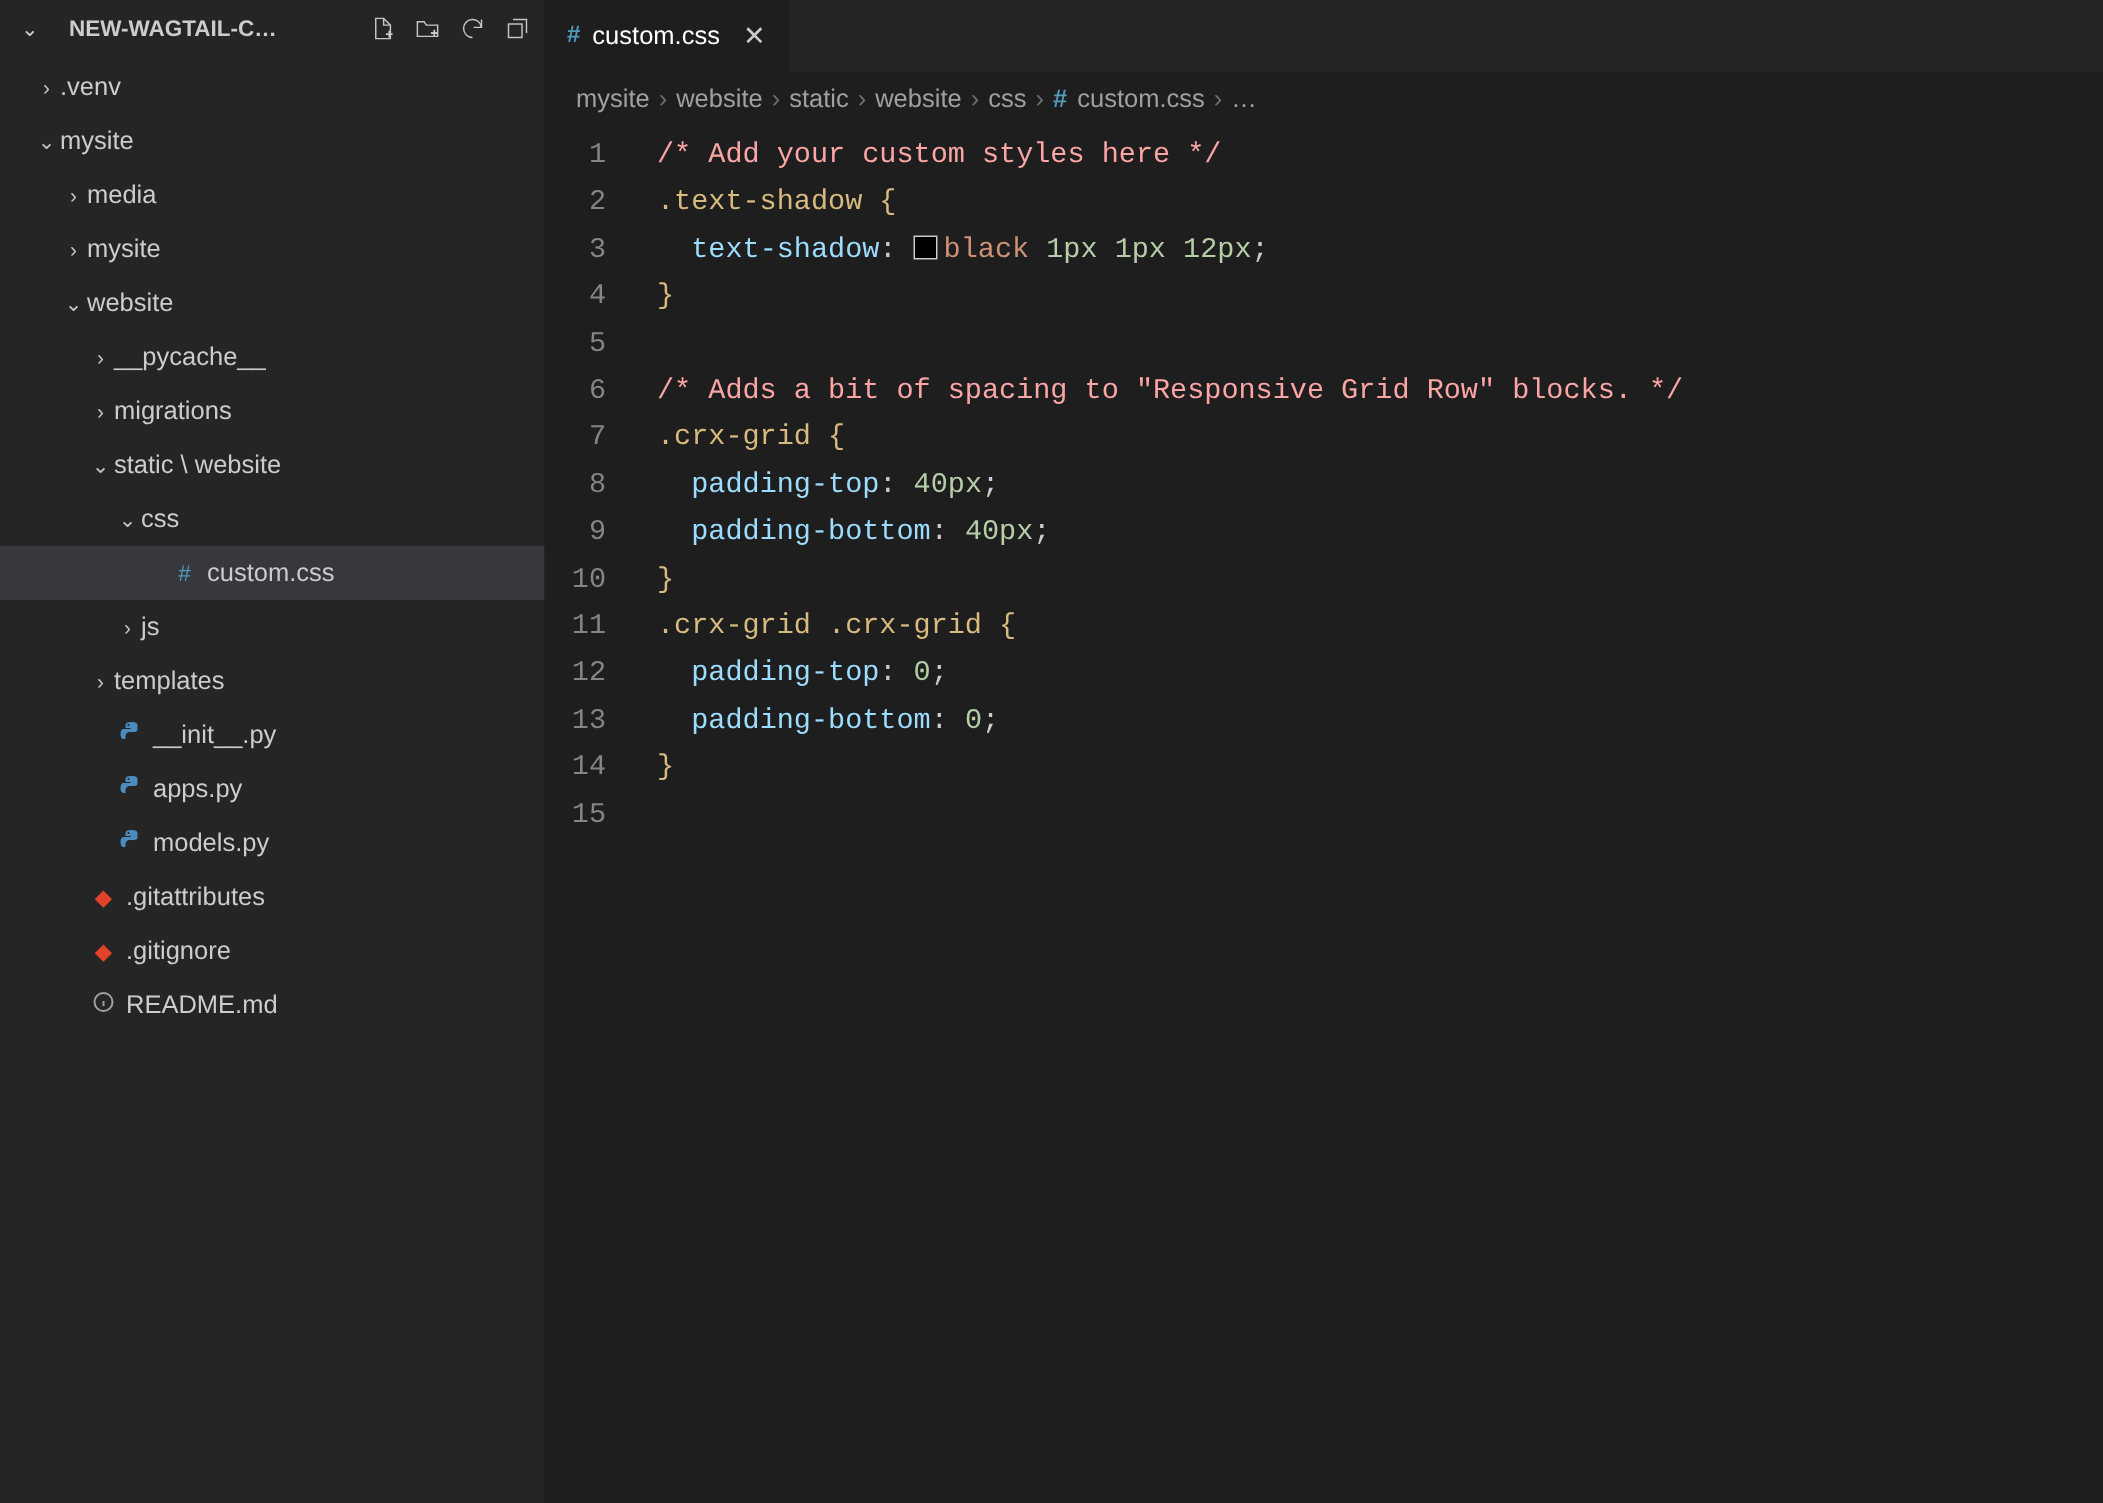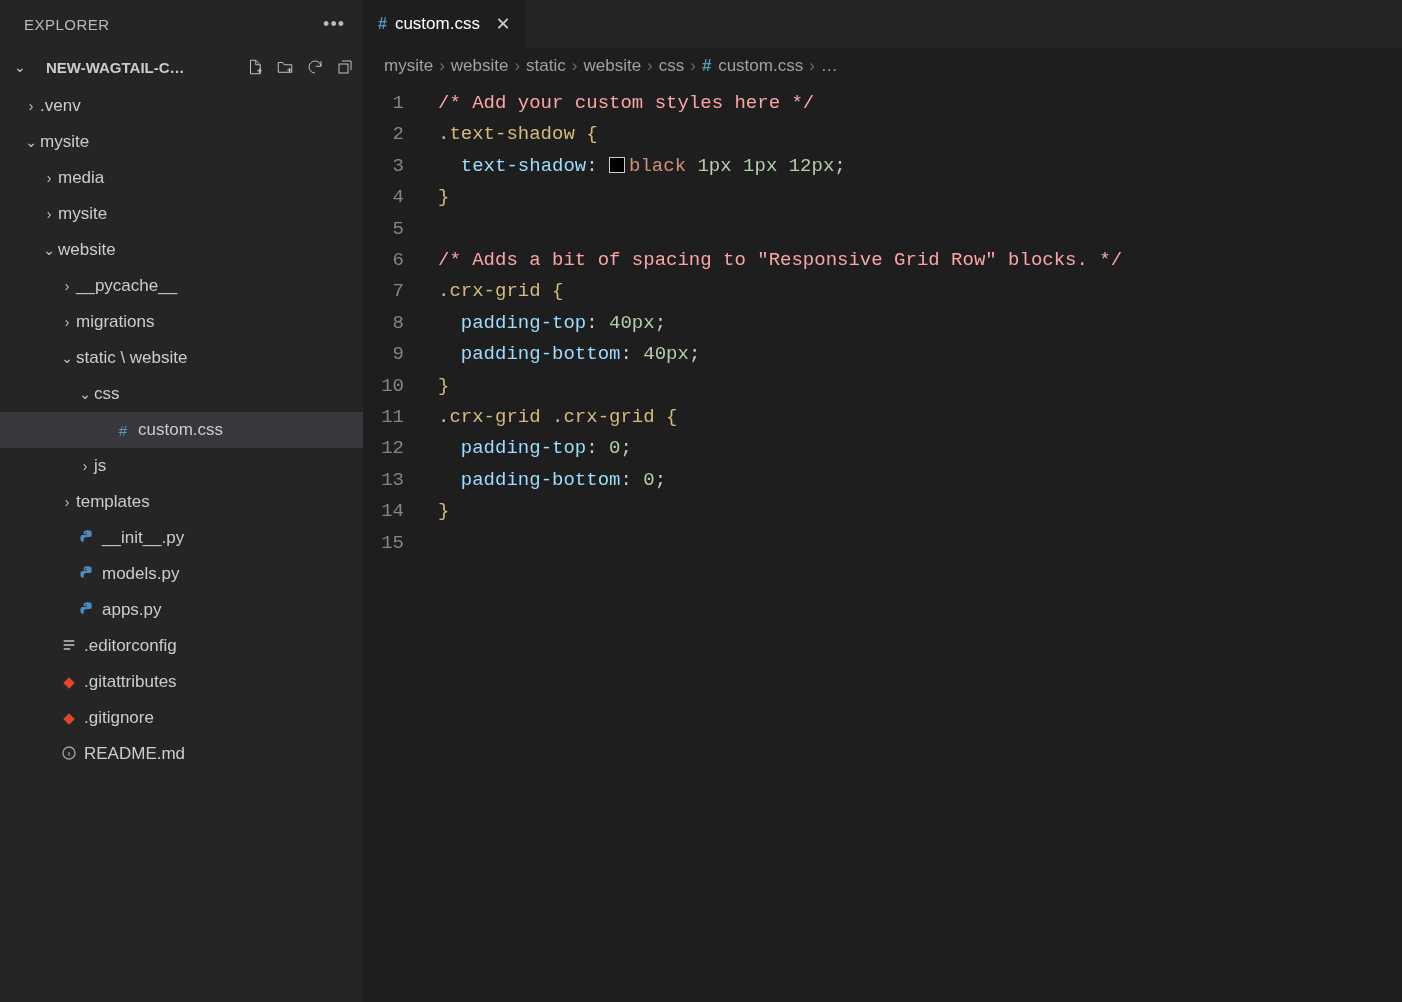--- a/index.html
+++ b/index.html
@@ -199,24 +199,20 @@
   background: #000000;
   vertical-align: -2px;
   margin-right: 4px;
 }
 .svg-icon { width: 18px; height: 18px; stroke: #c5c5c5; fill: none; stroke-width: 1.3; }
 </style>
 </head>
 <body>
 
 <div class="sidebar">
-  <div class="explorer-header">
-    <span class="explorer-title">EXPLORER</span>
-    <span class="ellipsis-icon">•••</span>
-  </div>
   <div class="project-header">
     <span class="chev">⌄</span>
     <span class="project-name">NEW-WAGTAIL-C…</span>
     <div class="project-actions">
       <span class="act-icon">
         <svg class="svg-icon" viewBox="0 0 24 24">
             <path d="M13 3H6v18h13V9l-6-6z"></path>
             <path d="M13 3v6h6"></path>
             <path d="M18 14v6M15 17h6" stroke-width="1.6"></path>
           </svg>
@@ -296,35 +292,28 @@
         <span class="icon icon-py"><svg width="16" height="16" viewBox="0 0 24 24" fill="#4B8BBE">
             <path d="M12 2c-3 0-5 1-5 3v3h5v1H5c-2 0-3 2-3 5s1 5 3 5h2v-3c0-2 2-4 4-4h5c2 0 3-1 3-3V5c0-2-2-3-5-3h-2zm-2 2a1 1 0 110 2 1 1 0 010-2z"></path>
           </svg></span>
         <span>__init__.py</span>
       </div>
       <div class="tree-row indent-2">
         <span class="chev"></span>
         <span class="icon icon-py"><svg width="16" height="16" viewBox="0 0 24 24" fill="#4B8BBE">
             <path d="M12 2c-3 0-5 1-5 3v3h5v1H5c-2 0-3 2-3 5s1 5 3 5h2v-3c0-2 2-4 4-4h5c2 0 3-1 3-3V5c0-2-2-3-5-3h-2zm-2 2a1 1 0 110 2 1 1 0 010-2z"></path>
           </svg></span>
-        <span>models.py</span>
+        <span>apps.py</span>
       </div>
       <div class="tree-row indent-2">
         <span class="chev"></span>
         <span class="icon icon-py"><svg width="16" height="16" viewBox="0 0 24 24" fill="#4B8BBE">
             <path d="M12 2c-3 0-5 1-5 3v3h5v1H5c-2 0-3 2-3 5s1 5 3 5h2v-3c0-2 2-4 4-4h5c2 0 3-1 3-3V5c0-2-2-3-5-3h-2zm-2 2a1 1 0 110 2 1 1 0 010-2z"></path>
           </svg></span>
-        <span>apps.py</span>
-      </div>
-      <div class="tree-row indent-1">
-        <span class="chev"></span>
-        <span class="icon icon-lines"><svg width="16" height="16" viewBox="0 0 24 24" stroke="#c5c5c5" stroke-width="2">
-            <path d="M4 6h16M4 12h16M4 18h10"></path>
-          </svg></span>
-        <span>.editorconfig</span>
+        <span>models.py</span>
       </div>
       <div class="tree-row indent-1">
         <span class="chev"></span>
         <span class="icon icon-git">◆</span>
         <span>.gitattributes</span>
       </div>
       <div class="tree-row indent-1">
         <span class="chev"></span>
         <span class="icon icon-git">◆</span>
         <span>.gitignore</span>

